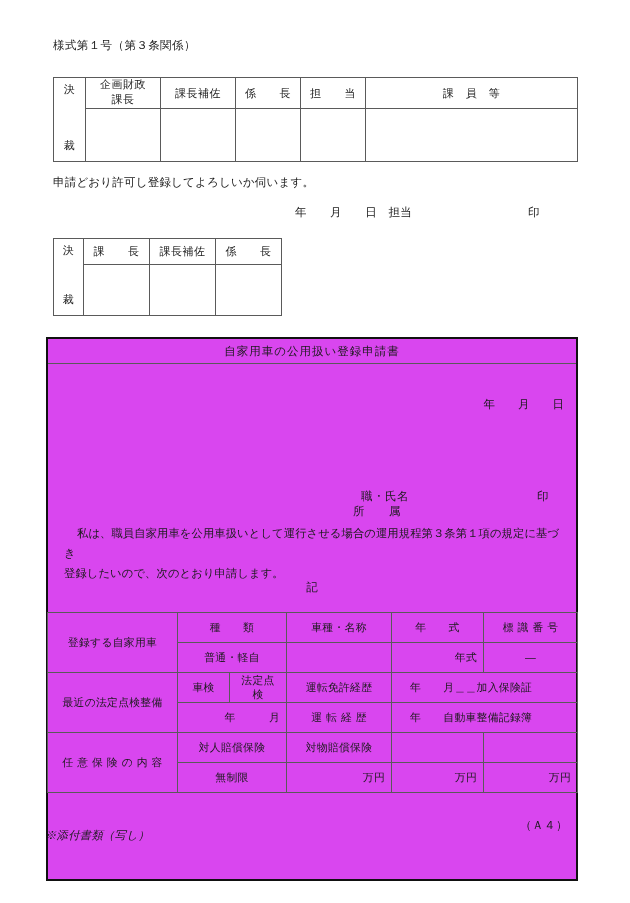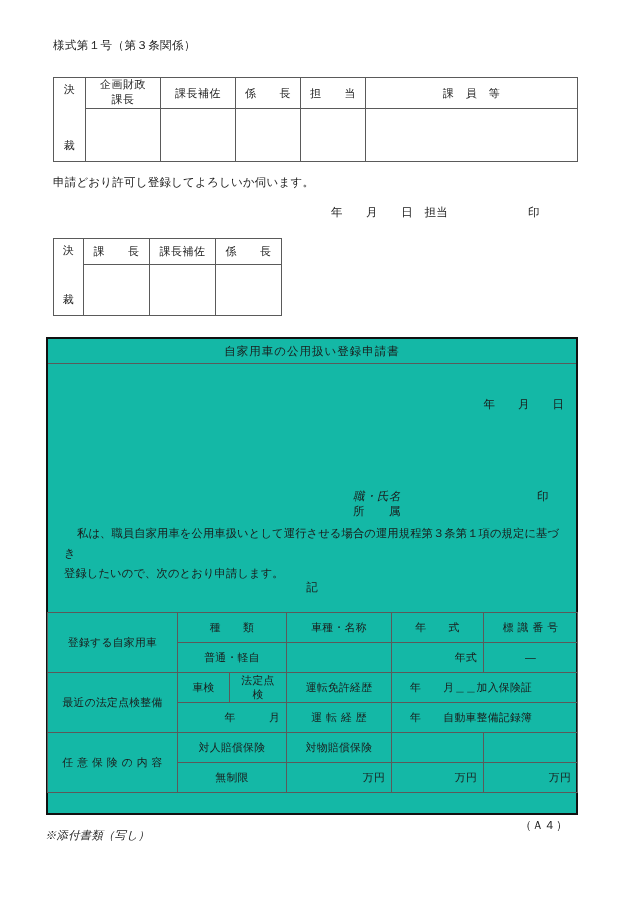--- a/index.html
+++ b/index.html
@@ -75,21 +75,20 @@
     position: absolute;
     left: 53px; top: 175px;
     font-size: 11.5px;
     letter-spacing: .2px;
   }
   .date-line-1 {
     position: absolute;
     left: 295px; top: 205px;
     font-size: 11.5px;
     letter-spacing: .2px;
-    margin-left: 36px;
   }
   .seal-1 {
     position: absolute;
     left: 528px; top: 205px;
     font-size: 11.5px;
   }
 
   
   #approval-table-2 {
     position: absolute;
@@ -97,24 +96,24 @@
     width: 228px;
   }
   #approval-table-2 .r1 td { height: 25px; }
   #approval-table-2 .r2 td { height: 50px; }
 
   
   #application-form {
     position: absolute;
     left: 46px; top: 337px;
     width: 532px;
-    height: 478px;
+    height: 544px;
     border: 2px solid #111;
     box-sizing: border-box;
-    background: #14b8a6;
+    background: #d946ef;
   }
   .form-title-bar {
     height: 24px;
     border-bottom: 1px solid #5a5a5a;
     display: flex;
     align-items: center;
     justify-content: center;
     font-size: 11.5px;
     letter-spacing: 1px;
   }
@@ -135,24 +134,23 @@
   .addressee .hon { display: inline-block; margin-left: 112px; }
   .affiliation {
     position: absolute;
     left: 305px; top: 100px;
     font-size: 11.5px;
     letter-spacing: .5px;
     margin-top: 40px;
   }
   .job-name {
     position: absolute;
-    left: 305px; top: 125px;
+    left: 313px; top: 125px;
     font-size: 11.5px;
     letter-spacing: .5px;
-    font-style: italic;
   }
   .job-seal {
     position: absolute;
     left: 489px; top: 125px;
     font-size: 11.5px;
   }
   .body-text {
     position: absolute;
     left: 16px; top: 160px;
     width: 500px;

